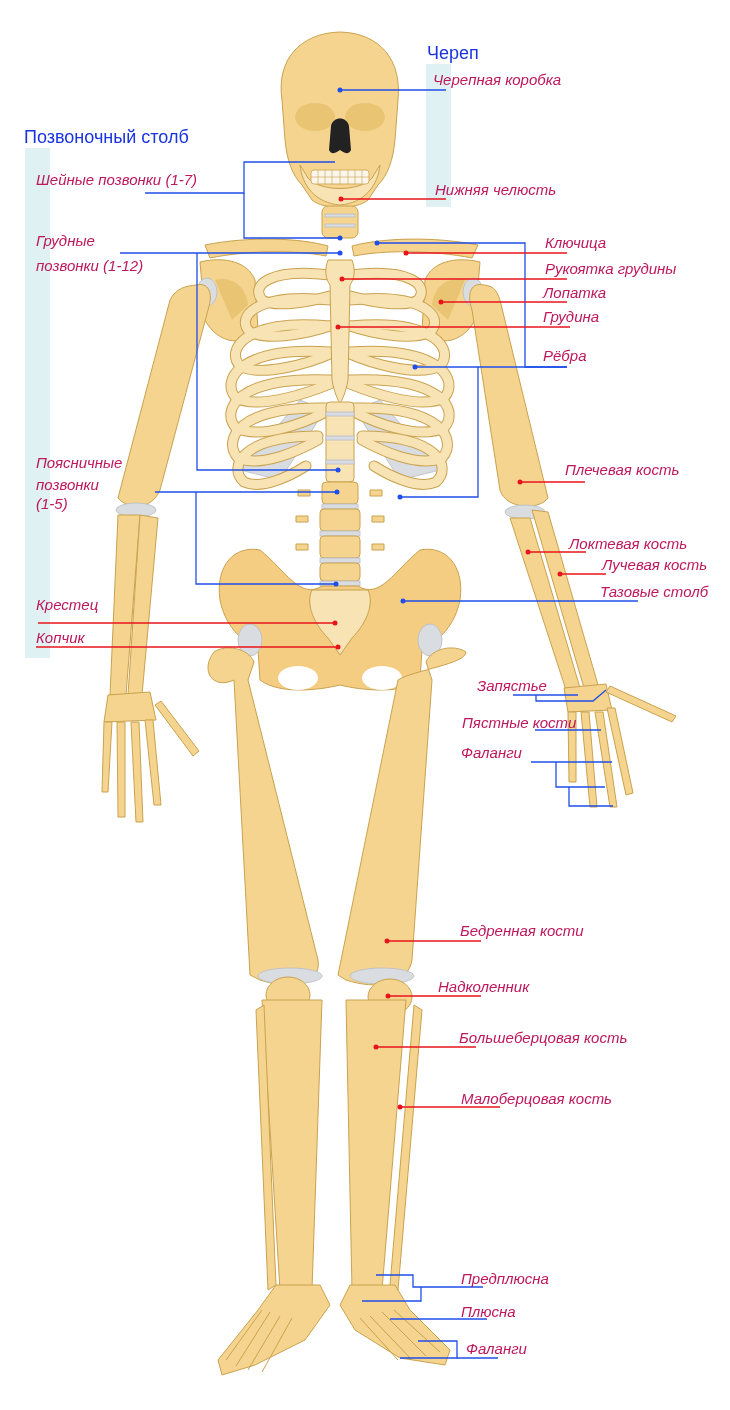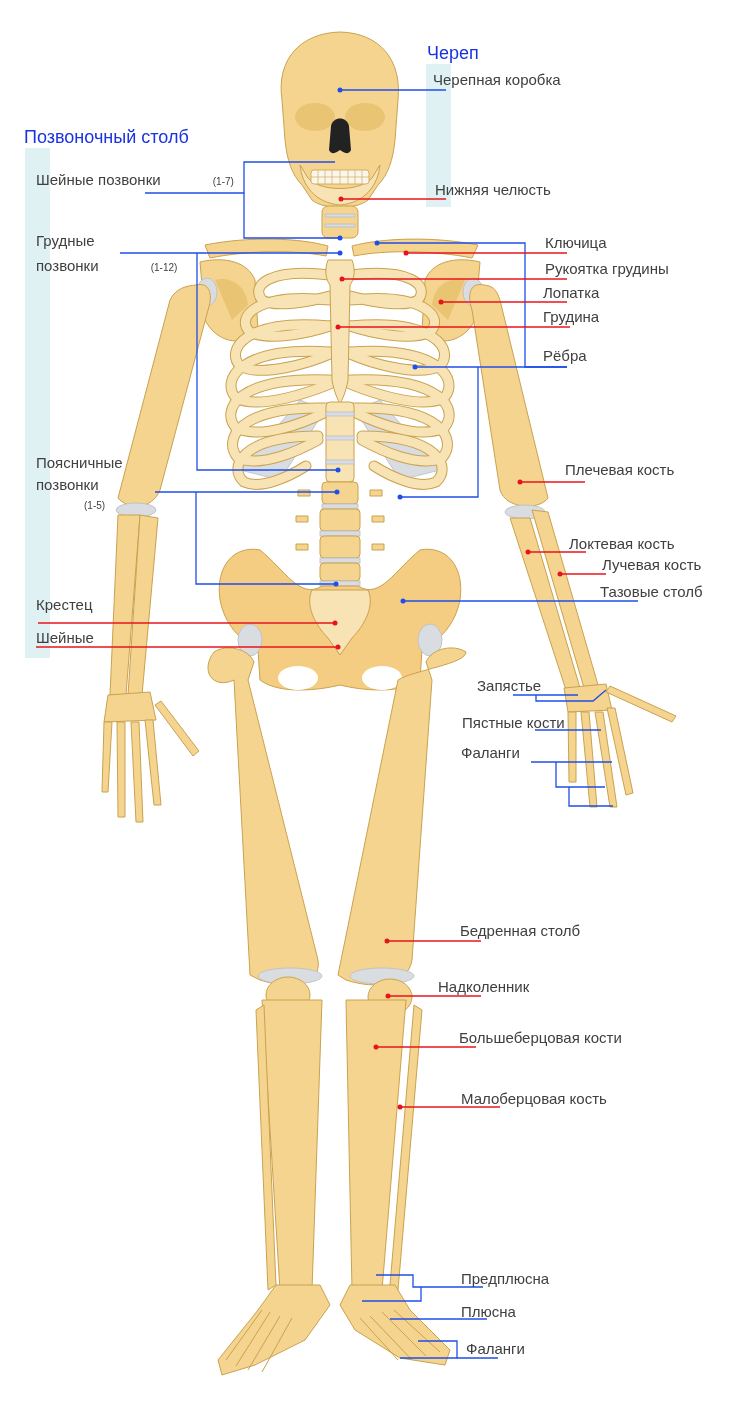--- a/index.html
+++ b/index.html
@@ -1,23 +1,23 @@
 <!DOCTYPE html>
 <html><head>
 <meta charset="utf-8">
 <style>
   html, body { margin: 0; padding: 0; background: #ffffff; }
   body { width: 730px; height: 1410px; position: relative; overflow: hidden;
          font-family: "Liberation Sans", "DejaVu Sans", sans-serif; }
   #stage { position: absolute; left: 0; top: 0; width: 730px; height: 1410px; }
   svg#skeleton { position: absolute; left: 0; top: 0; }
   .band { position: absolute; background: #dff1f3; }
-  .label { position: absolute; font-size: 15px; color: #404040; white-space: nowrap; line-height: 18px; }
+  .label { position: absolute; font-size: 15px; color: #be185d; white-space: nowrap; line-height: 18px; font-style: italic; }
   .group-title { position: absolute; font-size: 18px; color: #1a33e0; white-space: nowrap; line-height: 18px; }
-  .sub { font-size: 10px; margin-left: 48px; }
+  .sub { font-size: 15px; }
 </style>
 </head>
 <body>
 
 <div id="stage">
 
   <div class="band" style="left:25px; top:148px; width:25px; height:510px;"></div>
   <div class="band" style="left:426px; top:64px; width:25px; height:143px;"></div>
 
   <svg id="skeleton" width="730" height="1410" viewBox="0 0 730 1410">
@@ -279,25 +279,25 @@
   <div class="label" style="left:543px; top:308px;"><span>Грудина</span></div>
   <div class="label" style="left:543px; top:347px;"><span>Рёбра</span></div>
   <div class="label" style="left:36px; top:454px;"><span>Поясничные</span></div>
   <div class="label" style="left:36px; top:476px;"><span>позвонки</span></div>
   <div class="label" style="left:36px; top:495px;text-align:center;"><span class="sub">(1-5)</span></div>
   <div class="label" style="left:565px; top:461px;"><span>Плечевая кость</span></div>
   <div class="label" style="left:569px; top:535px;"><span>Локтевая кость</span></div>
   <div class="label" style="left:602px; top:556px;"><span>Лучевая кость</span></div>
   <div class="label" style="left:600px; top:583px;"><span>Тазовые столб</span></div>
   <div class="label" style="left:36px; top:596px;"><span>Крестец</span></div>
-  <div class="label" style="left:36px; top:629px;"><span>Шейные</span></div>
+  <div class="label" style="left:36px; top:629px;"><span>Копчик</span></div>
   <div class="label" style="left:477px; top:677px;"><span>Запястье</span></div>
   <div class="label" style="left:462px; top:714px;"><span>Пястные кости</span></div>
   <div class="label" style="left:461px; top:744px;"><span>Фаланги</span></div>
-  <div class="label" style="left:460px; top:922px;"><span>Бедренная столб</span></div>
+  <div class="label" style="left:460px; top:922px;"><span>Бедренная кости</span></div>
   <div class="label" style="left:438px; top:978px;"><span>Надколенник</span></div>
-  <div class="label" style="left:459px; top:1029px;"><span>Большеберцовая кости</span></div>
+  <div class="label" style="left:459px; top:1029px;"><span>Большеберцовая кость</span></div>
   <div class="label" style="left:461px; top:1090px;"><span>Малоберцовая кость</span></div>
   <div class="label" style="left:461px; top:1270px;"><span>Предплюсна</span></div>
   <div class="label" style="left:461px; top:1303px;"><span>Плюсна</span></div>
   <div class="label" style="left:466px; top:1340px;"><span>Фаланги</span></div>
 
 </div>
 
 </body></html>

